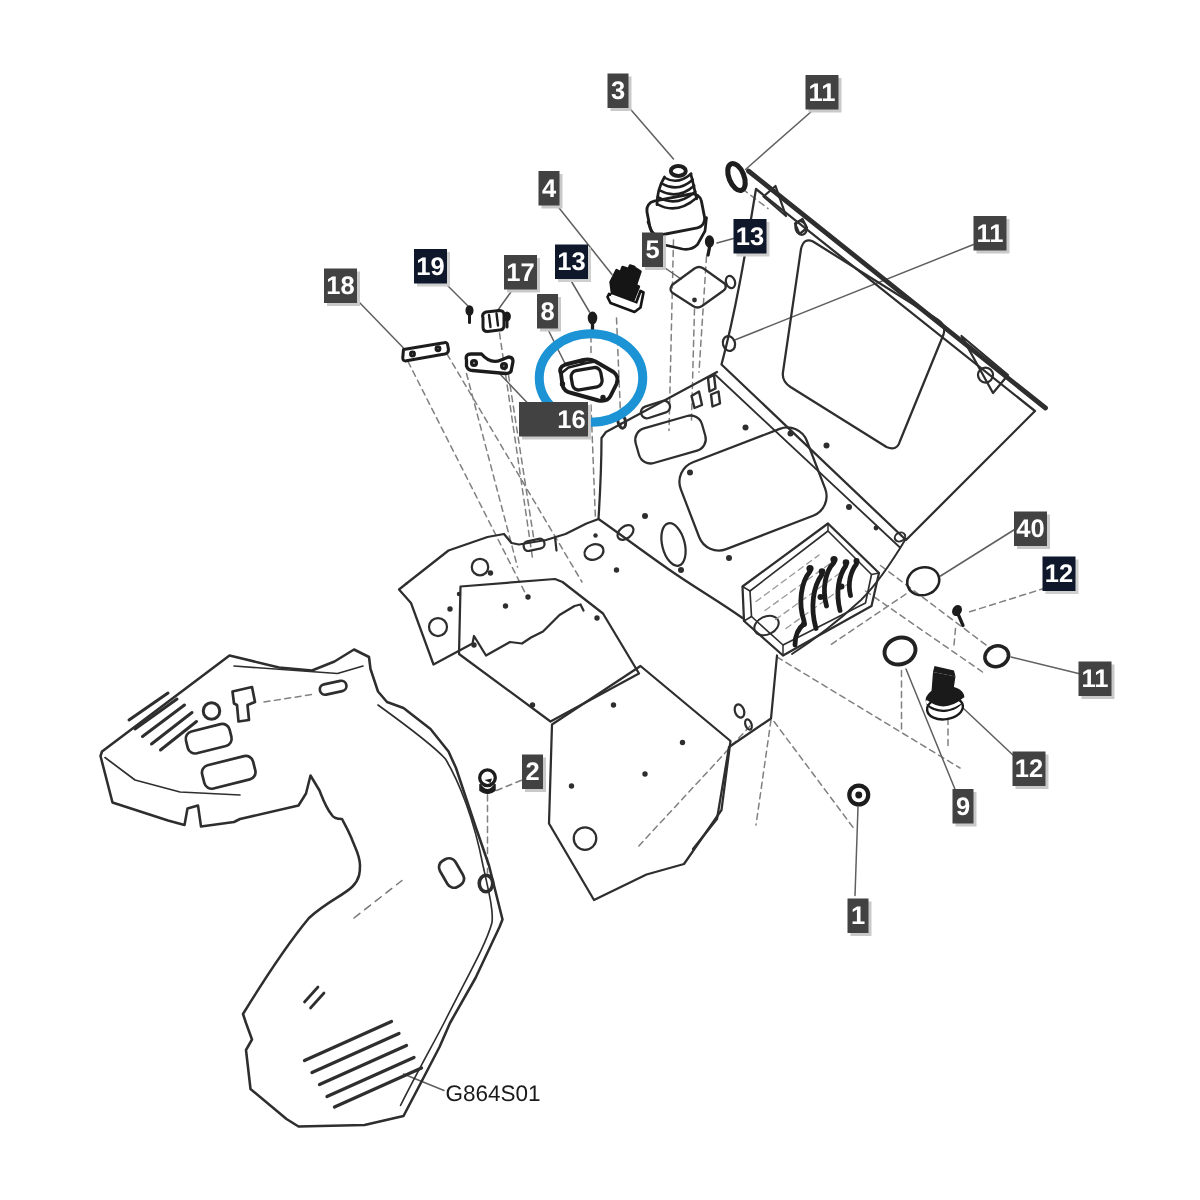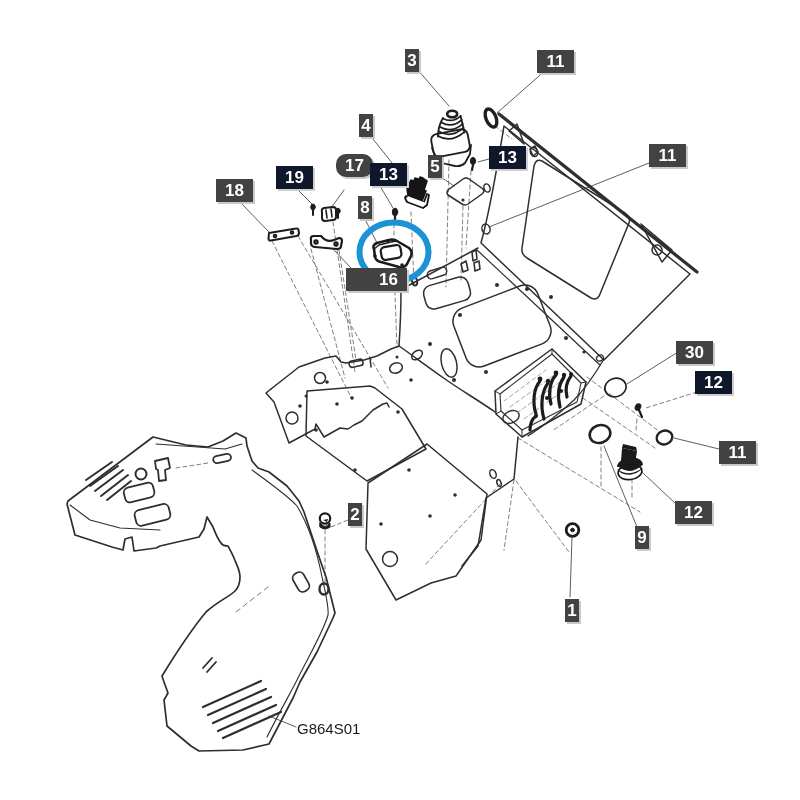--- a/index.html
+++ b/index.html
@@ -1,18 +1,18 @@
 <!DOCTYPE html>
 <html><head>
 <meta charset="utf-8">
 <style>
   html,body{margin:0;padding:0;background:#fff;}
   .wrap{position:relative;width:800px;height:800px;background:#fff;overflow:hidden;filter:blur(0.5px);}
   svg{position:absolute;left:0;top:0;}
-  .lab{position:absolute;width:37px;height:23px;background:#424242;color:#fff;
+  .lab{position:absolute;width:22px;height:23px;background:#424242;color:#fff;
        font-family:"Liberation Sans",sans-serif;font-size:17px;font-weight:bold;
        text-align:center;line-height:23px;box-shadow:2px 2px 0 #c9c9c9;
        transform-origin:center;}
   .cy{background:#0f172a;box-shadow:2px 2px 0 #cfcfcf;}
   .narrow{width:14px;}
 </style>
 </head>
 <body>
 <div class="wrap">
 <svg width="800" height="800" viewBox="0 0 800 800" fill="none" stroke-linecap="round" stroke-linejoin="round">
@@ -379,31 +379,31 @@
 <div class="lab narrow" style="left:359px;top:114px;">4</div>
 
 <div class="lab cy" style="left:489px;top:146px;">13</div>
 
 <div class="lab narrow" style="left:428px;top:155px;">5</div>
 
 <div class="lab" style="left:649px;top:144px;">11</div>
 
 <div class="lab cy" style="left:276px;top:166px;">19</div>
 
-<div class="lab" style="left:336px;top:154px;border-radius:10px;">17</div>
+<div class="lab" style="left:336px;top:170px;">17</div>
 
 <div class="lab cy" style="left:370px;top:163px;">13</div>
 
 <div class="lab" style="left:216px;top:179px;">18</div>
 
 <div class="lab narrow" style="left:358px;top:196px;">8</div>
 
 <div class="lab" style="left:346px;top:268px;padding-left:24px;">16</div>
 
-<div class="lab" style="left:676px;top:341px;">30</div>
+<div class="lab" style="left:676px;top:341px;">40</div>
 
 <div class="lab cy" style="left:695px;top:371px;">12</div>
 
 <div class="lab" style="left:719px;top:441px;">11</div>
 
 <div class="lab" style="left:675px;top:501px;">12</div>
 
 <div class="lab narrow" style="left:635px;top:526px;">9</div>
 
 <div class="lab narrow" style="left:348px;top:503px;">2</div>

